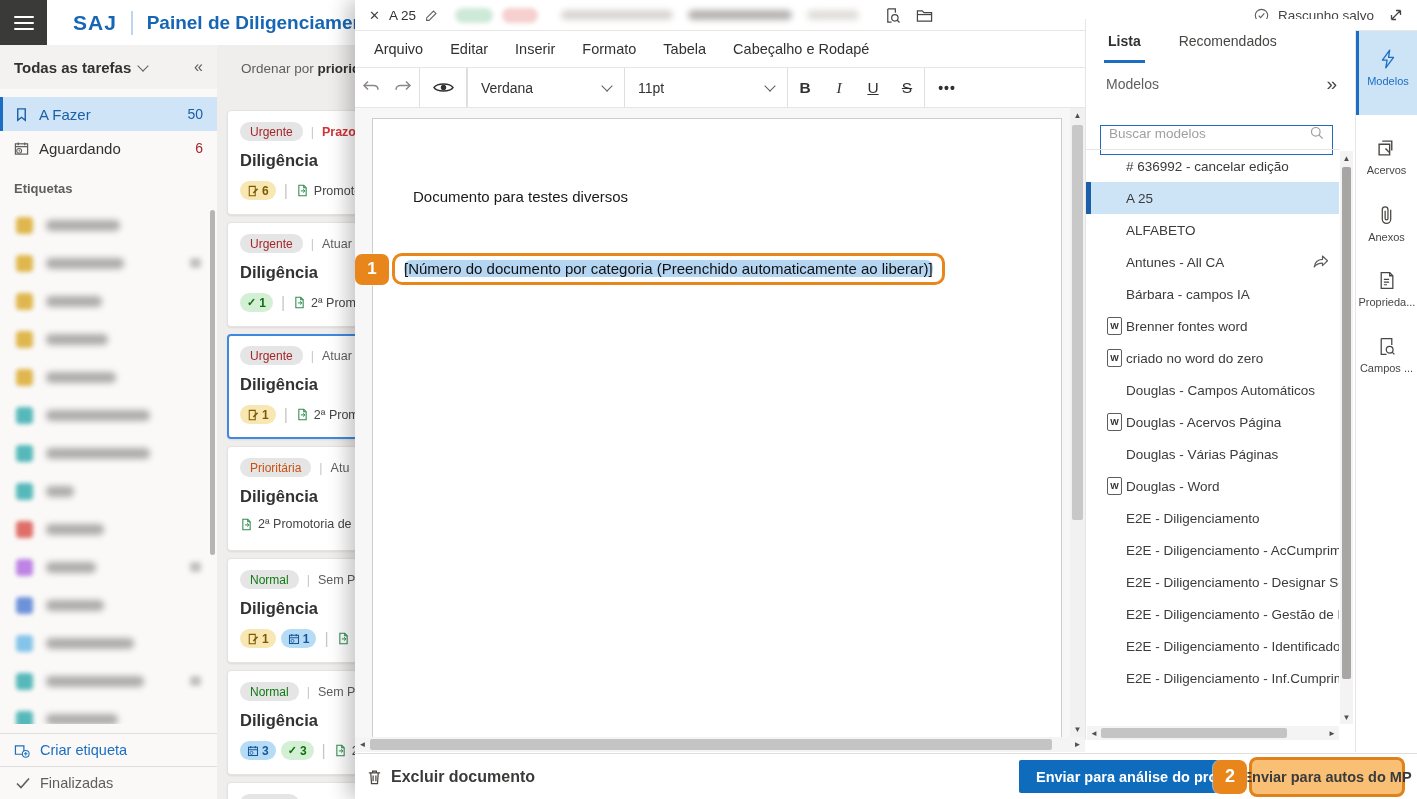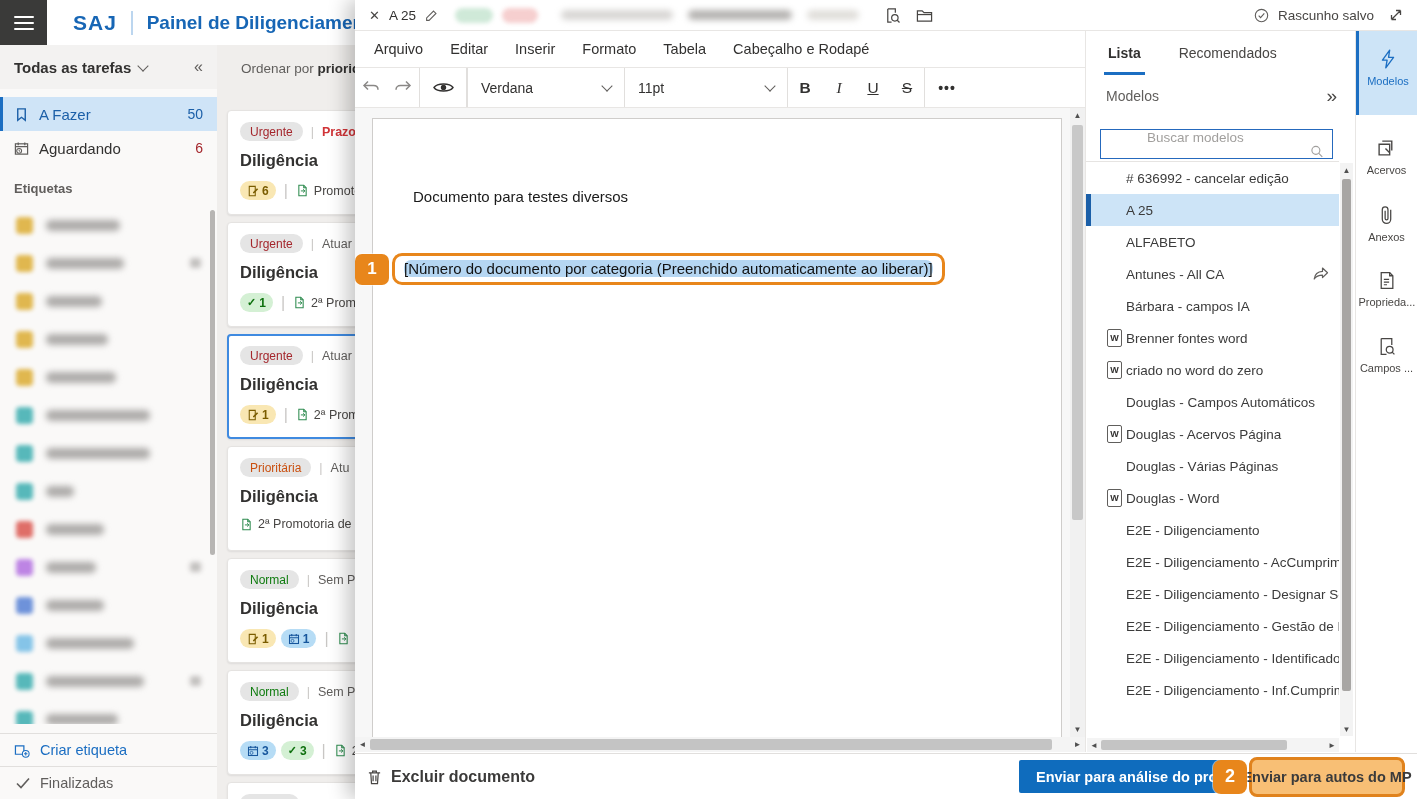--- a/index.html
+++ b/index.html
@@ -94,29 +94,29 @@
   .anno-outline{margin-left:3px;border:3.5px solid #e8861b;border-radius:10px;padding:4px 9px;background:rgba(255,255,255,.15);}
   .hl{background:#b5d6f2;font-size:15px;color:#111;border-radius:7px;}
   .vscroll{position:absolute;right:0;top:0;width:15px;height:629px;background:#f1f1f1;}
   .vscroll .arr{position:absolute;left:0;width:15px;height:15px;display:flex;align-items:center;justify-content:center;font-size:8px;color:#505050;cursor:pointer;}
   .vscroll .thumb{position:absolute;left:2px;width:11px;background:#c8c8c8;border-radius:2px;cursor:pointer;}
   .hscroll{position:absolute;top:737px;left:0;width:730px;height:15px;background:#f4f4f4;}
   .hscroll .arr{position:absolute;top:0;width:15px;height:15px;display:flex;align-items:center;justify-content:center;font-size:8px;color:#505050;cursor:pointer;}
   .hscroll .thumb{position:absolute;top:2px;height:11px;background:#c4c4c4;border-radius:2px;cursor:pointer;}
 
   
-  .panel{position:absolute;left:730px;top:31px;width:270px;height:721px;border-left:1px solid #e8e6e4;box-sizing:border-box;background:#fff;}
+  .panel{position:absolute;left:730px;top:19px;width:270px;height:721px;border-left:1px solid #e8e6e4;box-sizing:border-box;background:#fff;}
   .ptabs{height:44px;display:flex;align-items:center;padding:0 22px;gap:38px;}
   .ptab{font-size:14px;color:#484644;cursor:pointer;position:relative;height:100%;display:flex;align-items:center;}
   .ptab.active{font-weight:600;color:#323130;}
   .ptab.active:after{content:"";position:absolute;left:-4px;right:-4px;bottom:0;height:3px;background:#1b6ec2;}
   .phead{height:42px;display:flex;align-items:center;justify-content:space-between;padding:0 20px;}
   .phead .ptitle{font-size:14px;color:#605e5c;}
   .phead .pexp{font-size:19px;color:#484644;cursor:pointer;letter-spacing:-2px;}
-  .search{margin:12px 22px 0 14px;height:28px;border:1.5px solid #2569bd;display:flex;align-items:flex-end;flex-direction:column;}
+  .search{margin:20px 22px 0 14px;height:28px;border:1.5px solid #2569bd;display:flex;align-items:flex-start;}
   .search input{border:none;outline:none;flex:1;font-size:13.5px;padding:0 8px;font-family:inherit;color:#323130;background:transparent;}
   .search input::placeholder{color:#a19f9d;}
   .search svg{margin-right:8px;}
   .mlist{position:absolute;left:0;right:16px;top:130px;height:577px;border-top:1px solid #e6e4e2;overflow:hidden;}
   .mitem{height:32px;display:flex;align-items:center;position:relative;padding-left:40px;font-size:13.5px;color:#3b3b3b;white-space:nowrap;cursor:pointer;}
   .mitem .selbar{display:none;}
   .mitem.sel{background:#cde4f7;}
   .mitem.sel .selbar{display:block;position:absolute;left:0;top:0;bottom:0;width:5px;background:#1b5fa8;}
   .wicon{display:none;position:absolute;left:21px;top:7px;width:13px;height:16px;border:1.2px solid #605e5c;border-radius:2px;font-size:9px;font-weight:bold;color:#323130;align-items:center;justify-content:center;}
   .mitem.word .wicon{display:flex;}

